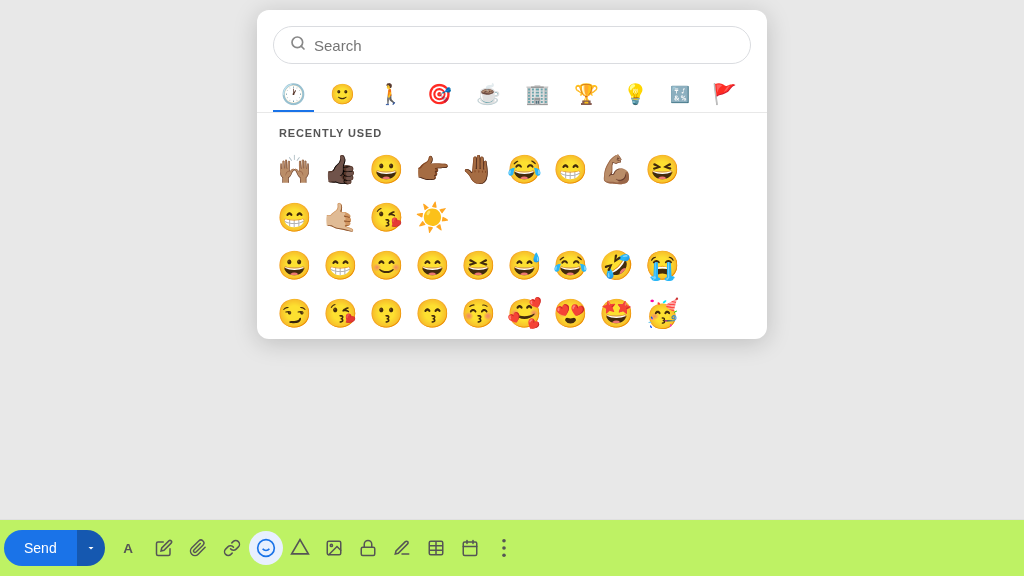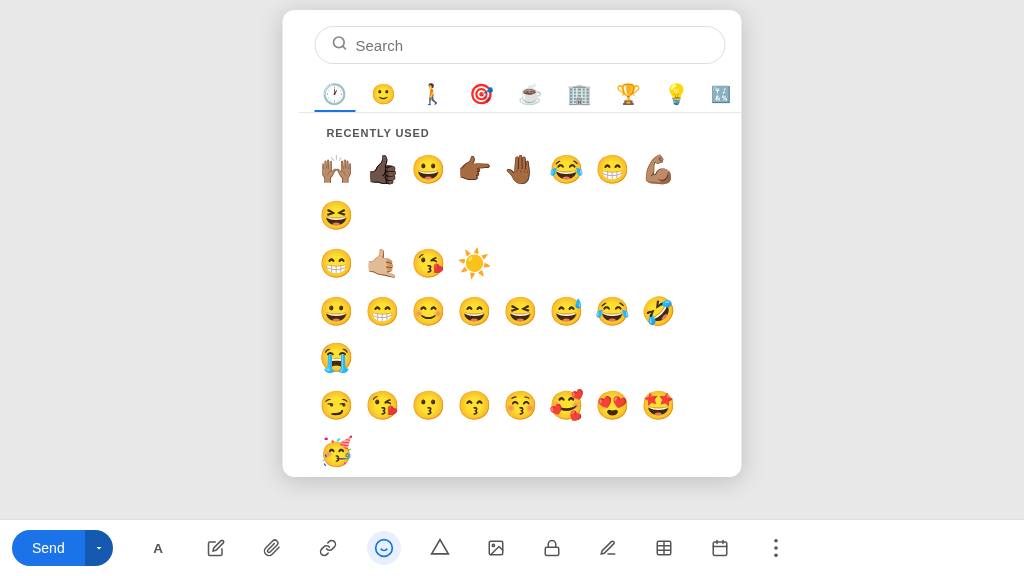--- a/index.html
+++ b/index.html
@@ -24,25 +24,25 @@
       align-items: center;
       justify-content: flex-end;
     }
 
     
     .emoji-picker {
       position: absolute;
       top: 10px;
       left: 50%;
       transform: translateX(-50%);
-      width: 459px;
+      width: 510px;
       background: #fff;
       border-radius: 12px;
       box-shadow: 0 4px 24px rgba(0,0,0,0.18);
-      padding: 16px 0 0 16px;
+      padding: 16px 0 0 0;
       overflow: hidden;
       z-index: 10;
     }
 
     
     .search-bar-wrap {
       padding: 0 16px 12px 16px;
     }
     .search-bar {
       display: flex;
@@ -105,21 +105,21 @@
     .emoji-content::-webkit-scrollbar-thumb {
       background: #ccc;
       border-radius: 3px;
     }
 
     .section-label {
       font-size: 11px;
       font-weight: 700;
       letter-spacing: 0.08em;
       color: #555;
-      margin: 14px 0 8px 12px;
+      margin: 14px 0 8px 6px;
       text-transform: uppercase;
     }
 
     .emoji-row {
       display: flex;
       flex-wrap: wrap;
       gap: 2px;
       margin-bottom: 4px;
     }
     .emoji-cell {
@@ -130,26 +130,26 @@
       justify-content: center;
       font-size: 28px;
       cursor: pointer;
       border-radius: 6px;
       transition: background 0.1s;
     }
 
     
     .bottom-toolbar {
       width: 100%;
-      background: #ffffff;
+      background: #bef264;
       border-top: 1px solid #e0e0e0;
       display: flex;
       align-items: center;
-      padding: 10px 12px;
-      gap: 22px;
+      padding: 10px 4px;
+      gap: 0;
       position: absolute;
       bottom: 0;
       left: 0;
     }
 
     .send-btn-group {
       display: flex;
       align-items: center;
       margin-right: 8px;
     }

